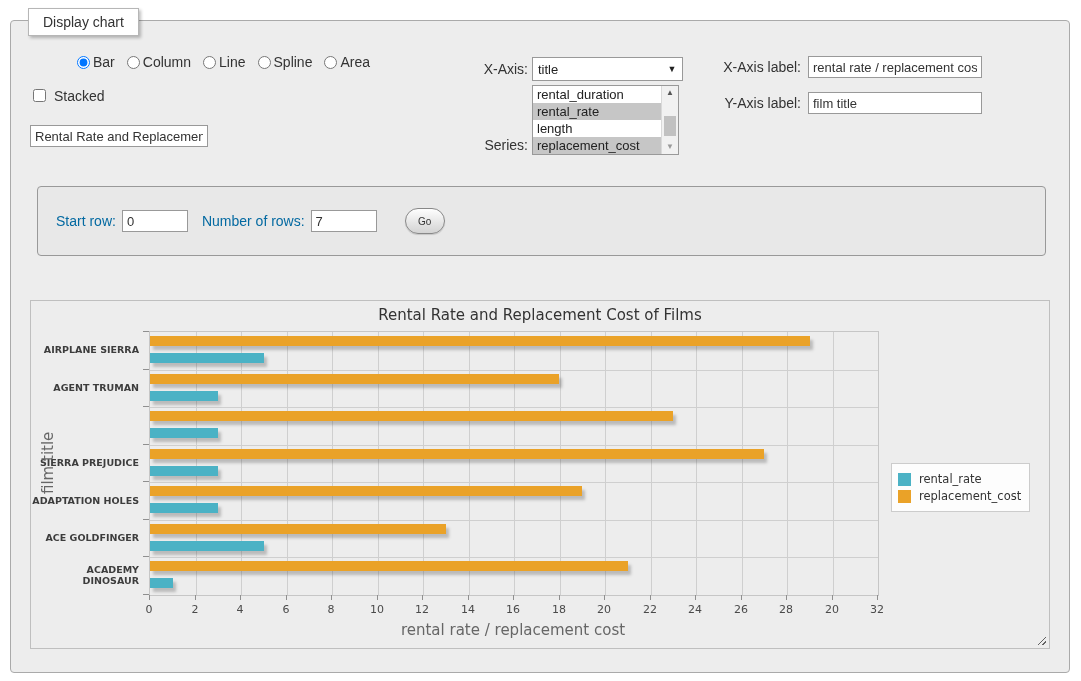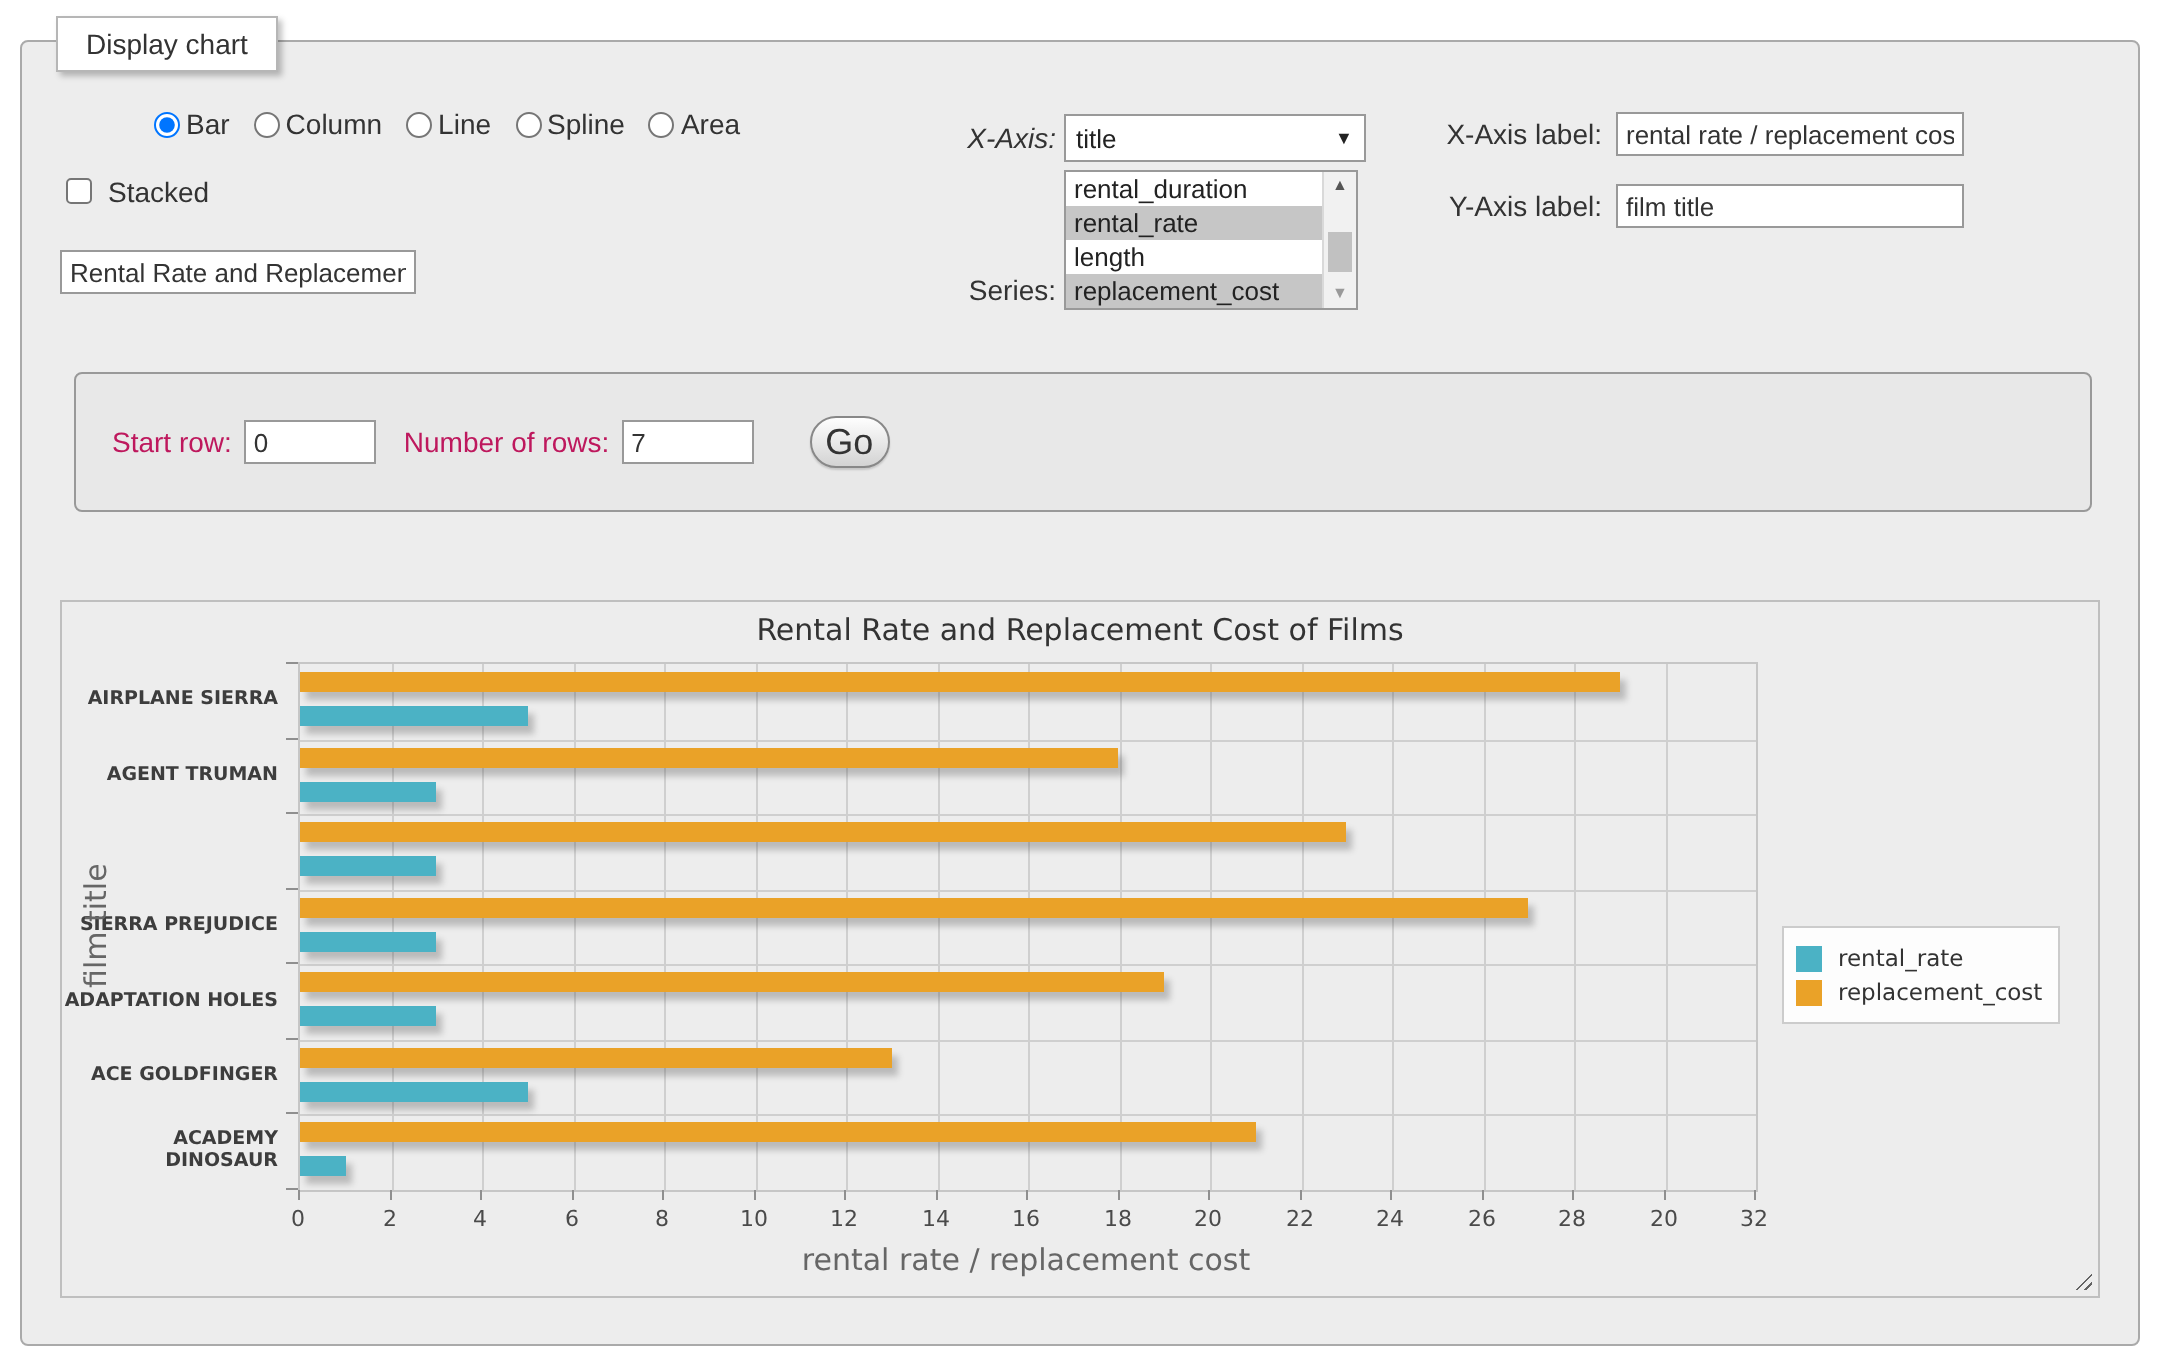--- a/index.html
+++ b/index.html
@@ -16,21 +16,21 @@
   .radio-row{position:absolute;left:18px;top:33px;display:flex;align-items:center;font-size:14px;color:#333;padding-left:48px;}
   .radio-row label{margin-right:12px;margin-left:3px;}
   .radio-row input{margin:0;}
   .check-row{position:absolute;left:18px;top:65px;display:flex;align-items:center;font-size:14px;color:#333;}
   .check-row label{margin-left:5px;}
   input[type=text]{border:1px solid #999;background:#fff;font-size:13px;color:#333;
     padding:2px 4px;font-family:"Liberation Sans",sans-serif;}
   .title-input{position:absolute;left:19px;top:104px;width:168px;height:16px;}
 
   .lbl{position:absolute;font-size:14px;color:#333;text-align:right;}
-  .xaxis-lbl{left:420px;top:36px;width:97px;line-height:24px;font-style:italic;}
+  .xaxis-lbl{left:420px;top:36px;width:97px;line-height:24px;}
   .series-lbl{left:420px;top:116px;width:97px;}
   .xlabel-lbl{left:660px;top:35px;width:130px;line-height:22px;}
   .ylabel-lbl{left:660px;top:71px;width:130px;line-height:22px;}
 
   .select{position:absolute;left:521px;top:36px;width:151px;height:24px;background:#fff;
     border:1px solid #999;box-sizing:border-box;font-size:13px;color:#222;display:flex;align-items:center;gap:36px;}
   .select .val{flex:1;padding-left:5px;}
   .select .arr{width:20px;text-align:center;font-size:9px;color:#222;}
 
   .listbox{position:absolute;left:521px;top:64px;width:147px;height:70px;background:#fff;
@@ -43,24 +43,24 @@
   .lb-scroll .up{top:0;}
   .lb-scroll .down{bottom:0;color:#9a9a9a;}
   .lb-scroll .thumb{position:absolute;left:2px;top:30px;width:12px;height:20px;background:#c1c1c1;}
 
   .xlabel-input{position:absolute;left:797px;top:35px;width:164px;height:16px;}
   .ylabel-input{position:absolute;left:797px;top:71px;width:164px;height:16px;}
 
   
   .rows-panel{position:absolute;left:26px;top:165px;width:1009px;height:70px;background:#e8e8e8;
     border:1px solid #999;border-radius:4px;box-sizing:border-box;display:flex;align-items:center;padding-left:18px;}
-  .rows-panel .plbl{font-size:14px;color:#be185d;margin-right:6px;}
+  .rows-panel .plbl{font-size:14px;color:#0369a1;margin-right:6px;}
   .rows-panel input{width:56px;height:16px;margin-right:14px;}
   .go-btn{margin-left:14px;width:40px;height:26px;border-radius:13px;border:1px solid #888;
-    background:linear-gradient(#fefefe,#d3d3d3);font-size:18px;color:#333;font-family:"Liberation Sans",sans-serif;
+    background:linear-gradient(#fefefe,#d3d3d3);font-size:10px;color:#333;font-family:"Liberation Sans",sans-serif;
     box-shadow:0 1px 1px rgba(0,0,0,.15);}
 
   
   .chart-box{position:absolute;left:19px;top:279px;width:1020px;height:349px;background:#ededed;
     border:1px solid #bfbfbf;box-sizing:border-box;font-family:"DejaVu Sans",sans-serif;}
   .chart-title{position:absolute;top:5px;left:0;width:100%;text-align:center;font-size:15px;color:#333;}
   .plot{position:absolute;left:118px;top:30px;width:728px;height:263px;border:1px solid #c6c6c6;box-sizing:content-box;}
   .vgrid{position:absolute;top:0;width:1px;height:100%;background:#cfcfcf;}
   .hgrid{position:absolute;left:0;width:100%;height:1px;background:#cfcfcf;}
   .bar{position:absolute;height:10px;box-shadow:3px 4px 3px rgba(80,80,80,.32);}

